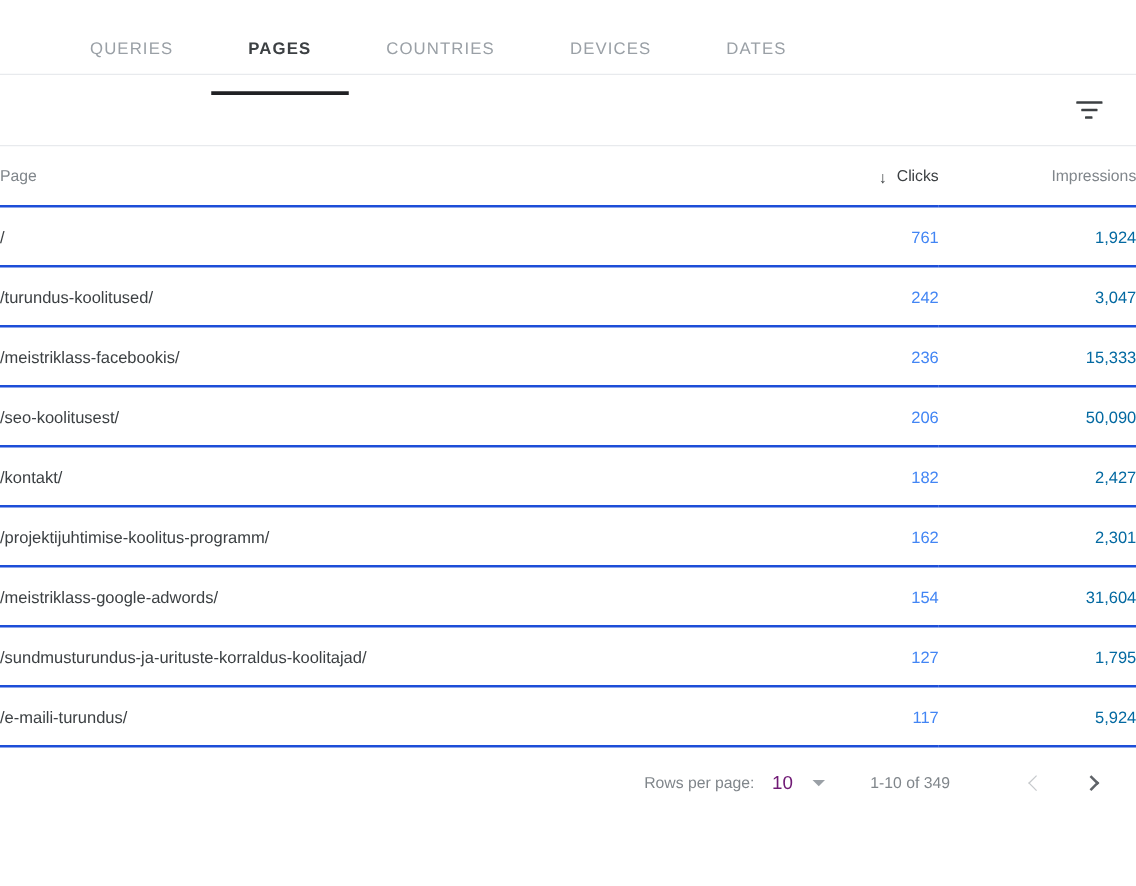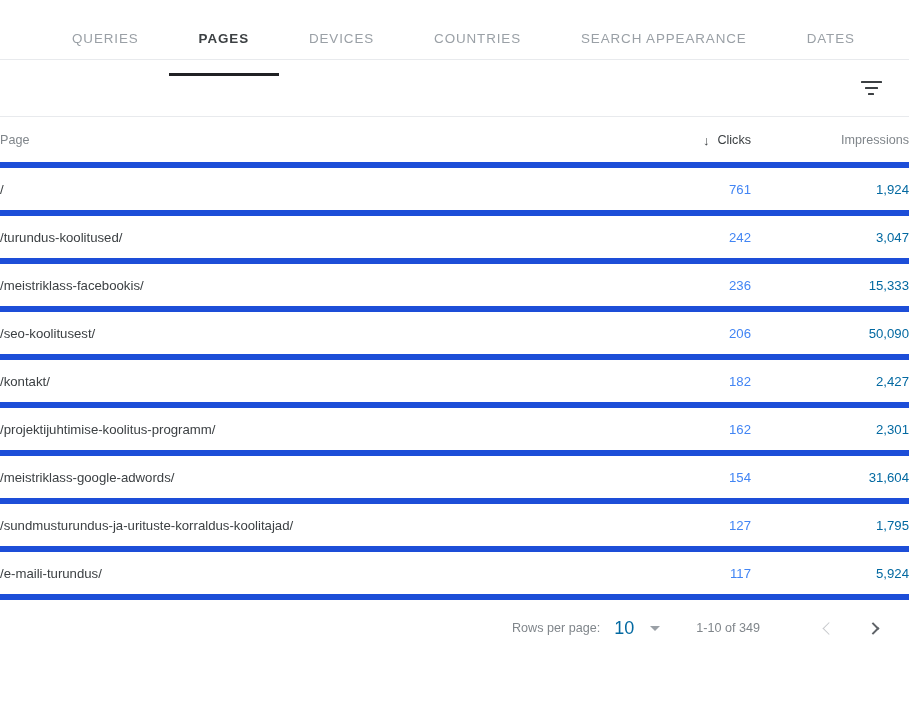--- a/index.html
+++ b/index.html
@@ -94,21 +94,21 @@
   .filter-icon i:nth-child(3) { width: 6px; }
 
   
   .table {
     width: 100%;
     border-collapse: collapse;
     table-layout: fixed;
   }
   .table th, .table td {
     height: 48px;
-    border-bottom: 6px solid #1d4ed8;
+    border-bottom: 2px solid #1d4ed8;
     padding: 0;
     vertical-align: middle;
   }
 
   .col-page   { width: 620px; }
   .col-clicks { width: 131px; }
   .col-impr   { width: 158px; }
 
   .th-page {
     text-align: left;
@@ -171,21 +171,21 @@
     color: #80868b;
     padding-left: 30px;
   }
   .rows-label { margin-right: 14px; white-space: nowrap; }
   .rows-select {
     display: flex;
     align-items: center;
     cursor: pointer;
     margin-right: 36px;
   }
-  .rows-value { color: #0369a1; font-size: 18px; }
+  .rows-value { color: #701a75; font-size: 15px; }
   .caret {
     width: 0; height: 0;
     border-left: 5px solid transparent;
     border-right: 5px solid transparent;
     border-top: 5.5px solid #9aa0a6;
     margin-left: 16px;
   }
   .range-label { margin-right: 50px; white-space: nowrap; color: #80868b; }
   .nav-btn {
     width: 34px;
@@ -223,27 +223,24 @@
 
   <div class="tabbar">
     <div class="tab">
       <span>QUERIES</span>
     </div>
     <div class="tab active">
       <span>PAGES</span>
       <span class="tab-underline"></span>
     </div>
     <div class="tab">
+      <span>COUNTRIES</span>
+    </div>
+    <div class="tab">
       <span>DEVICES</span>
-    </div>
-    <div class="tab">
-      <span>COUNTRIES</span>
-    </div>
-    <div class="tab">
-      <span>SEARCH APPEARANCE</span>
     </div>
     <div class="tab">
       <span>DATES</span>
     </div>
   </div>
 
   <div class="filterbar">
     <div class="filter-btn">
       <span class="filter-icon">
         <i></i>

